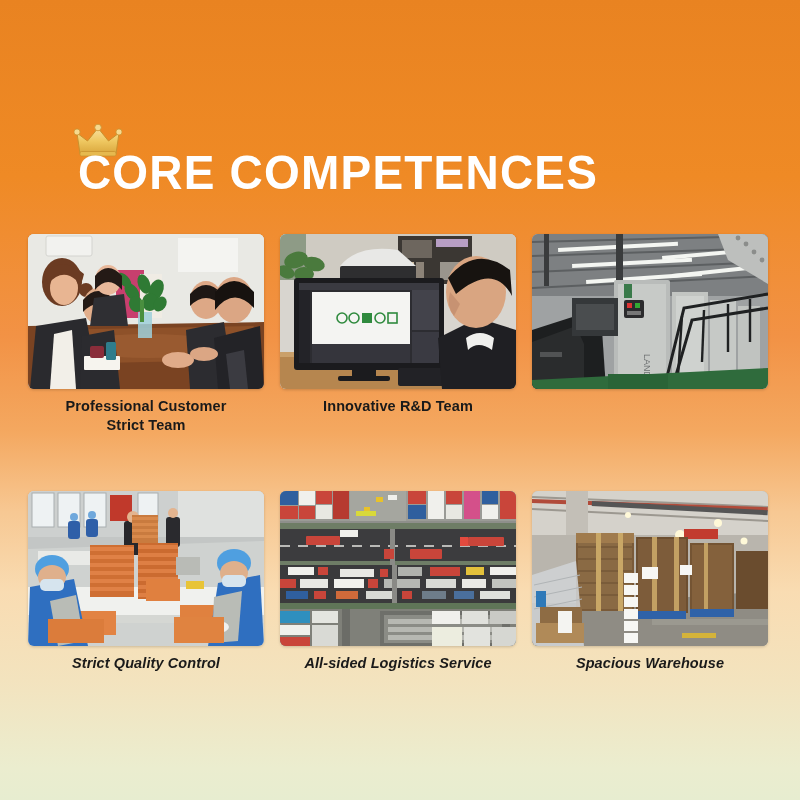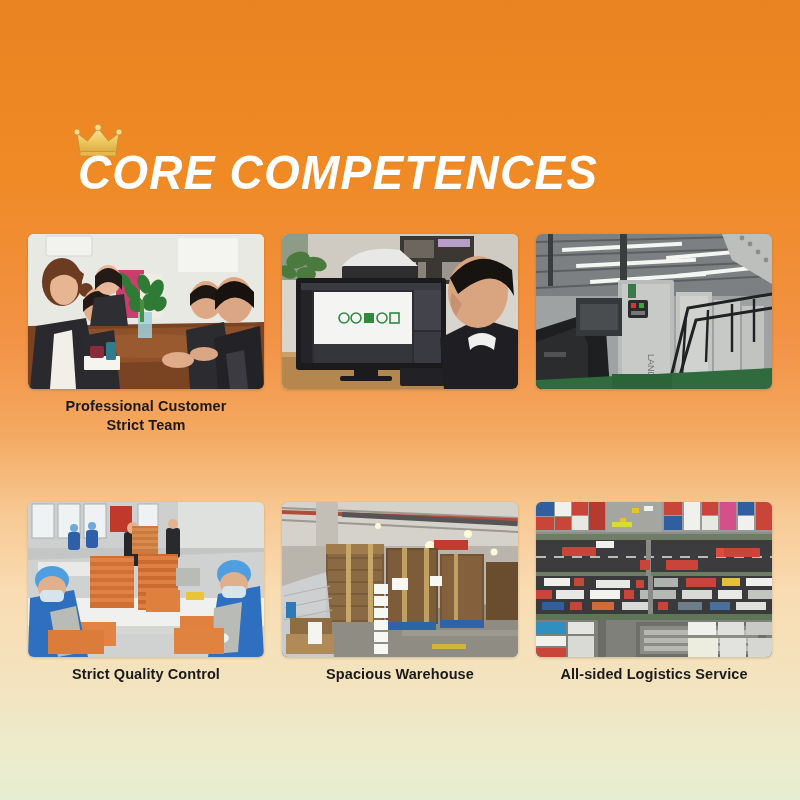--- a/index.html
+++ b/index.html
@@ -21,21 +21,20 @@
     position:relative;
   }
 
   .page { position:relative; width:800px; height:800px; }
 
   
   .header {
     position:absolute;
     top:150px; left:0; width:676px;
     text-align:center;
-    font-style:italic;
   }
   .title-wrap { position:relative; display:inline-block; }
   .crown {
     position:absolute;
     left:-4px; top:-26px;
     width:48px; height:34px;
     pointer-events:none;
   }
   .page-title {
     font-size:46px;
@@ -52,23 +51,24 @@
 
   
   .grid {
     position:absolute;
     top:234px; left:28px;
     width:744px;
     display:grid;
     grid-template-columns: 236px 236px 236px;
     column-gap:18px;
     row-gap:0px;
+    gap:16px;
   }
   .cell { width:236px; }
-  .cell.row2 { margin-top:65px; }
+  .cell.row2 { margin-top:38px;font-style:italic; }
 
   .thumb {
     width:236px; height:155px;
     border-radius:6px;
     overflow:hidden;
     position:relative;
     background:#cfcfcf;
     box-shadow:0 1px 3px rgba(0,0,0,0.18);
   }
   .thumb svg { display:block; width:236px; height:155px; }
@@ -243,20 +243,25 @@
 
           <g>
             <path d="M162 155 L158 104 L198 84 L236 96 L236 155 Z" fill="#1f1f23"></path>
             <path d="M186 104 Q200 94 214 104 L212 116 Q198 106 188 116 Z" fill="#f0f0ee"></path>
             <ellipse cx="196" cy="58" rx="30" ry="36" fill="#d9a581"></ellipse>
             <path d="M168 44 Q196 10 230 36 L232 62 Q214 28 176 60 Z" fill="#171310"></path>
             <path d="M170 58 Q166 72 174 82 L180 70 Z" fill="#c79272"></path>
           </g>
         </svg>
       </div>
+      <div class="caption single">
+        <div>
+          <span>Innovative R&amp;D Team</span>
+        </div>
+      </div>
     </div>
 
     <div class="cell">
       <div class="thumb">
         <svg viewBox="0 0 236 155" preserveAspectRatio="none">
           <rect width="236" height="155" fill="#9fa2a3"></rect>
 
           <rect x="0" y="0" width="236" height="62" fill="#7d8082"></rect>
           <g stroke="#5c5f61" stroke-width="2">
             <line x1="0" y1="8" x2="236" y2="2"></line>
@@ -408,112 +413,20 @@
             <rect x="194" y="84" width="24" height="12" rx="5" fill="#d6e4ee"></rect>
             <ellipse cx="190" cy="136" rx="11" ry="6" fill="#f0f0ee"></ellipse>
           </g>
           <rect x="146" y="126" width="50" height="26" fill="#e08340"></rect>
           <rect x="20" y="128" width="56" height="24" fill="#db7c3b"></rect>
         </svg>
       </div>
       <div class="caption single">
         <div>
           <span>Strict Quality Control</span>
-        </div>
-      </div>
-    </div>
-
-    <div class="cell row2">
-      <div class="thumb">
-        <svg viewBox="0 0 236 155" preserveAspectRatio="none">
-          <rect width="236" height="155" fill="#b9b5ad"></rect>
-          <rect x="0" y="0" width="236" height="44" fill="#d5d2cb"></rect>
-
-          <g stroke="#9c9890" stroke-width="2">
-            <line x1="0" y1="6" x2="236" y2="16"></line>
-            <line x1="0" y1="18" x2="236" y2="30"></line>
-          </g>
-          <rect x="0" y="8" width="236" height="4" fill="#b14b3a" transform="rotate(2 0 8)"></rect>
-          <g fill="#555">
-            <rect x="60" y="10" width="176" height="5" transform="rotate(3 60 10)"></rect>
-          </g>
-          <g fill="#fff9d8">
-            <circle cx="148" cy="44" r="5"></circle>
-            <circle cx="186" cy="32" r="4"></circle>
-            <circle cx="212" cy="50" r="3.5"></circle>
-            <circle cx="96" cy="24" r="3"></circle>
-          </g>
-          <rect x="34" y="0" width="22" height="44" fill="#c3bfb7"></rect>
-          <rect x="152" y="38" width="34" height="10" fill="#c23b2e"></rect>
-
-          <rect x="0" y="112" width="236" height="43" fill="#86837c"></rect>
-          <path d="M0 118 L236 100 L236 155 L0 155 Z" fill="#8f8c84"></path>
-          <rect x="120" y="128" width="116" height="6" fill="#a8a59c" opacity="0.5"></rect>
-
-          <g>
-            <rect x="44" y="42" width="58" height="78" fill="#7a5a38"></rect>
-            <rect x="46" y="44" width="54" height="74" fill="#8a6a44"></rect>
-            <rect x="44" y="42" width="58" height="10" fill="#a07b4d"></rect>
-            <g stroke="#6b4e30" stroke-width="1">
-              <line x1="46" y1="56" x2="100" y2="56"></line>
-                <line x1="46" y1="68" x2="100" y2="68"></line>
-              <line x1="46" y1="80" x2="100" y2="80"></line>
-                <line x1="46" y1="92" x2="100" y2="92"></line>
-              <line x1="46" y1="104" x2="100" y2="104"></line>
-            </g>
-            <rect x="64" y="42" width="5" height="78" fill="#c9a766"></rect>
-            <rect x="86" y="42" width="5" height="78" fill="#c9a766"></rect>
-          </g>
-          <g>
-            <rect x="104" y="46" width="52" height="76" fill="#6d4f30"></rect>
-            <rect x="106" y="48" width="48" height="72" fill="#7d5c3a"></rect>
-            <rect x="120" y="46" width="5" height="76" fill="#c2a063"></rect>
-            <rect x="142" y="46" width="5" height="76" fill="#c2a063"></rect>
-          </g>
-          <g>
-            <rect x="158" y="52" width="44" height="70" fill="#745433"></rect>
-            <rect x="160" y="54" width="40" height="66" fill="#84613c"></rect>
-            <rect x="172" y="52" width="4" height="70" fill="#c2a063"></rect>
-          </g>
-          <rect x="204" y="60" width="32" height="58" fill="#6a4c2e"></rect>
-
-          <g>
-            <path d="M0 84 L44 70 L52 155 L0 155 Z" fill="#cfd2d4" opacity="0.9"></path>
-            <g stroke="#b0b4b6" stroke-width="1">
-              <line x1="2" y1="94" x2="48" y2="84"></line>
-                <line x1="2" y1="106" x2="50" y2="96"></line>
-              <line x1="2" y1="118" x2="50" y2="108"></line>
-            </g>
-            <rect x="8" y="116" width="42" height="20" fill="#8e6c44"></rect>
-            <rect x="4" y="132" width="48" height="20" fill="#b08a58"></rect>
-            <rect x="26" y="120" width="14" height="22" fill="#f4f4f1"></rect>
-            <rect x="4" y="100" width="10" height="16" fill="#2f79b8"></rect>
-          </g>
-
-          <g fill="#f7f7f4">
-            <rect x="92" y="82" width="14" height="10"></rect>
-            <rect x="92" y="94" width="14" height="10"></rect>
-            <rect x="92" y="106" width="14" height="10"></rect>
-            <rect x="92" y="118" width="14" height="10"></rect>
-            <rect x="92" y="130" width="14" height="10"></rect>
-            <rect x="92" y="142" width="14" height="10"></rect>
-            <rect x="110" y="76" width="16" height="12"></rect>
-            <rect x="148" y="74" width="12" height="10"></rect>
-          </g>
-
-          <g fill="#2f62a8">
-            <rect x="106" y="120" width="48" height="8"></rect>
-            <rect x="158" y="118" width="44" height="8"></rect>
-          </g>
-          <rect x="150" y="142" width="34" height="5" fill="#d4b33a"></rect>
-        </svg>
-      </div>
-      <div class="caption single">
-        <div>
-          <span>Spacious Warehouse</span>
         </div>
       </div>
     </div>
 
     <div class="cell row2">
       <div class="thumb">
         <svg viewBox="0 0 236 155" preserveAspectRatio="none">
           <rect width="236" height="155" fill="#8e8f8b"></rect>
 
           <rect x="0" y="0" width="236" height="30" fill="#9a9b96"></rect>
@@ -613,14 +526,106 @@
           <rect x="62" y="118" width="8" height="37" fill="#6b6c67"></rect>
         </svg>
       </div>
       <div class="caption single">
         <div>
           <span>All-sided Logistics Service</span>
         </div>
       </div>
     </div>
 
+    <div class="cell row2">
+      <div class="thumb">
+        <svg viewBox="0 0 236 155" preserveAspectRatio="none">
+          <rect width="236" height="155" fill="#b9b5ad"></rect>
+          <rect x="0" y="0" width="236" height="44" fill="#d5d2cb"></rect>
+
+          <g stroke="#9c9890" stroke-width="2">
+            <line x1="0" y1="6" x2="236" y2="16"></line>
+            <line x1="0" y1="18" x2="236" y2="30"></line>
+          </g>
+          <rect x="0" y="8" width="236" height="4" fill="#b14b3a" transform="rotate(2 0 8)"></rect>
+          <g fill="#555">
+            <rect x="60" y="10" width="176" height="5" transform="rotate(3 60 10)"></rect>
+          </g>
+          <g fill="#fff9d8">
+            <circle cx="148" cy="44" r="5"></circle>
+            <circle cx="186" cy="32" r="4"></circle>
+            <circle cx="212" cy="50" r="3.5"></circle>
+            <circle cx="96" cy="24" r="3"></circle>
+          </g>
+          <rect x="34" y="0" width="22" height="44" fill="#c3bfb7"></rect>
+          <rect x="152" y="38" width="34" height="10" fill="#c23b2e"></rect>
+
+          <rect x="0" y="112" width="236" height="43" fill="#86837c"></rect>
+          <path d="M0 118 L236 100 L236 155 L0 155 Z" fill="#8f8c84"></path>
+          <rect x="120" y="128" width="116" height="6" fill="#a8a59c" opacity="0.5"></rect>
+
+          <g>
+            <rect x="44" y="42" width="58" height="78" fill="#7a5a38"></rect>
+            <rect x="46" y="44" width="54" height="74" fill="#8a6a44"></rect>
+            <rect x="44" y="42" width="58" height="10" fill="#a07b4d"></rect>
+            <g stroke="#6b4e30" stroke-width="1">
+              <line x1="46" y1="56" x2="100" y2="56"></line>
+                <line x1="46" y1="68" x2="100" y2="68"></line>
+              <line x1="46" y1="80" x2="100" y2="80"></line>
+                <line x1="46" y1="92" x2="100" y2="92"></line>
+              <line x1="46" y1="104" x2="100" y2="104"></line>
+            </g>
+            <rect x="64" y="42" width="5" height="78" fill="#c9a766"></rect>
+            <rect x="86" y="42" width="5" height="78" fill="#c9a766"></rect>
+          </g>
+          <g>
+            <rect x="104" y="46" width="52" height="76" fill="#6d4f30"></rect>
+            <rect x="106" y="48" width="48" height="72" fill="#7d5c3a"></rect>
+            <rect x="120" y="46" width="5" height="76" fill="#c2a063"></rect>
+            <rect x="142" y="46" width="5" height="76" fill="#c2a063"></rect>
+          </g>
+          <g>
+            <rect x="158" y="52" width="44" height="70" fill="#745433"></rect>
+            <rect x="160" y="54" width="40" height="66" fill="#84613c"></rect>
+            <rect x="172" y="52" width="4" height="70" fill="#c2a063"></rect>
+          </g>
+          <rect x="204" y="60" width="32" height="58" fill="#6a4c2e"></rect>
+
+          <g>
+            <path d="M0 84 L44 70 L52 155 L0 155 Z" fill="#cfd2d4" opacity="0.9"></path>
+            <g stroke="#b0b4b6" stroke-width="1">
+              <line x1="2" y1="94" x2="48" y2="84"></line>
+                <line x1="2" y1="106" x2="50" y2="96"></line>
+              <line x1="2" y1="118" x2="50" y2="108"></line>
+            </g>
+            <rect x="8" y="116" width="42" height="20" fill="#8e6c44"></rect>
+            <rect x="4" y="132" width="48" height="20" fill="#b08a58"></rect>
+            <rect x="26" y="120" width="14" height="22" fill="#f4f4f1"></rect>
+            <rect x="4" y="100" width="10" height="16" fill="#2f79b8"></rect>
+          </g>
+
+          <g fill="#f7f7f4">
+            <rect x="92" y="82" width="14" height="10"></rect>
+            <rect x="92" y="94" width="14" height="10"></rect>
+            <rect x="92" y="106" width="14" height="10"></rect>
+            <rect x="92" y="118" width="14" height="10"></rect>
+            <rect x="92" y="130" width="14" height="10"></rect>
+            <rect x="92" y="142" width="14" height="10"></rect>
+            <rect x="110" y="76" width="16" height="12"></rect>
+            <rect x="148" y="74" width="12" height="10"></rect>
+          </g>
+
+          <g fill="#2f62a8">
+            <rect x="106" y="120" width="48" height="8"></rect>
+            <rect x="158" y="118" width="44" height="8"></rect>
+          </g>
+          <rect x="150" y="142" width="34" height="5" fill="#d4b33a"></rect>
+        </svg>
+      </div>
+      <div class="caption single">
+        <div>
+          <span>Spacious Warehouse</span>
+        </div>
+      </div>
+    </div>
+
   </div>
 </div>
 
 </body></html>

